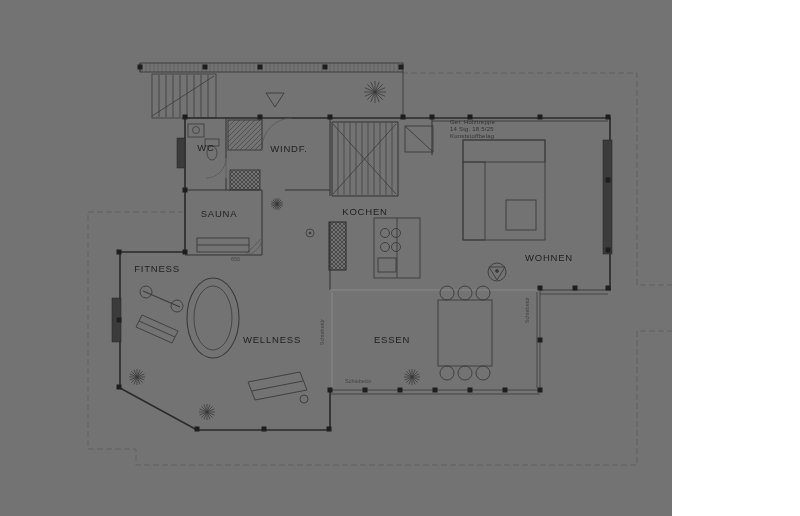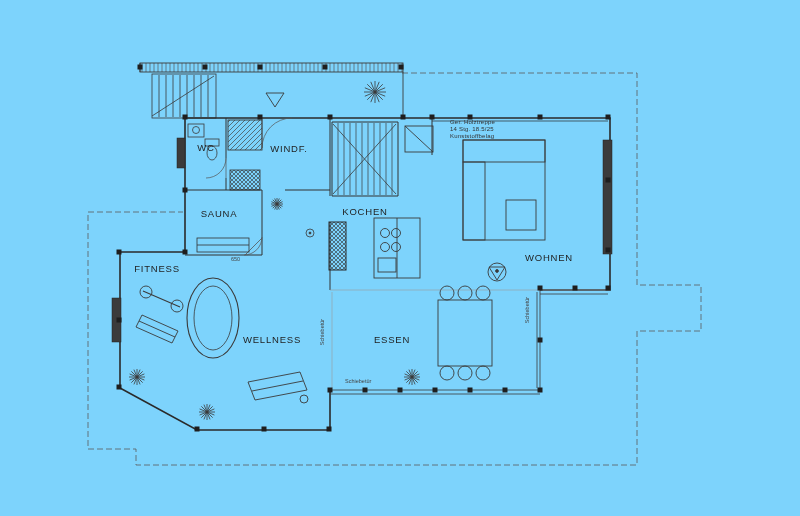--- a/index.html
+++ b/index.html
@@ -1,17 +1,17 @@
 <!DOCTYPE html>
 <html><head>
 <meta charset="utf-8">
 <style>
   html,body{margin:0;padding:0;background:#fff;}
   .canvas{
-    position:relative;width:800px;height:516px;background:#7dd3fc;
+    position:relative;width:672px;height:516px;background:#737373;
     font-family:"Liberation Sans",sans-serif;overflow:hidden;
   }
   svg{position:absolute;left:0;top:0;}
   text{fill:#1f1f1f;}
   .room-label{font-size:9.5px;letter-spacing:.8px;}
   .tiny-label{font-size:6px;letter-spacing:.2px;fill:#333;}
   .micro-label{font-size:5.5px;fill:#444;}
 </style>
 </head>
 <body>

